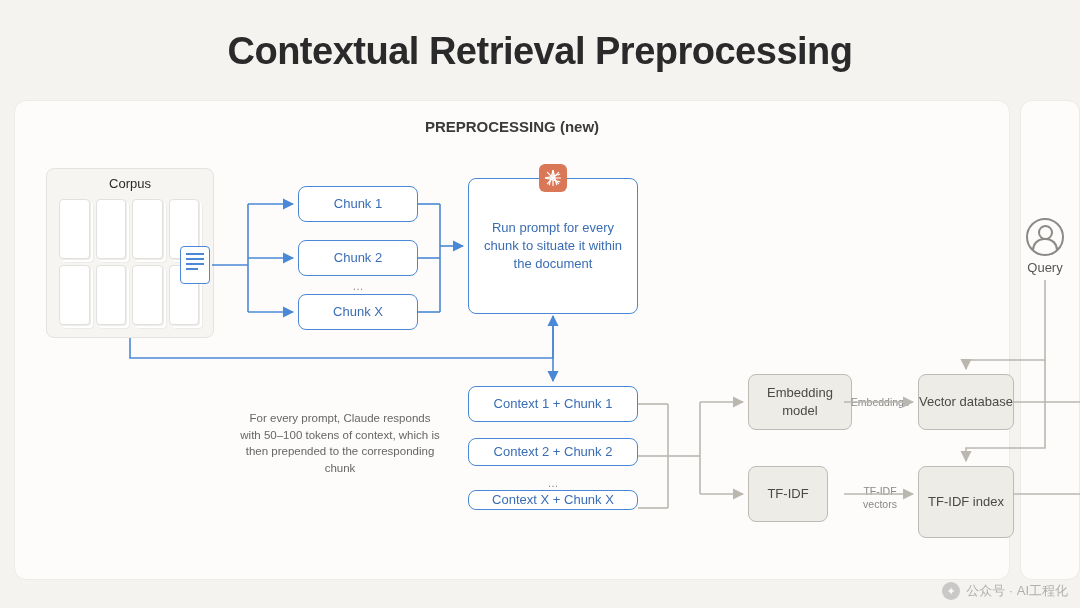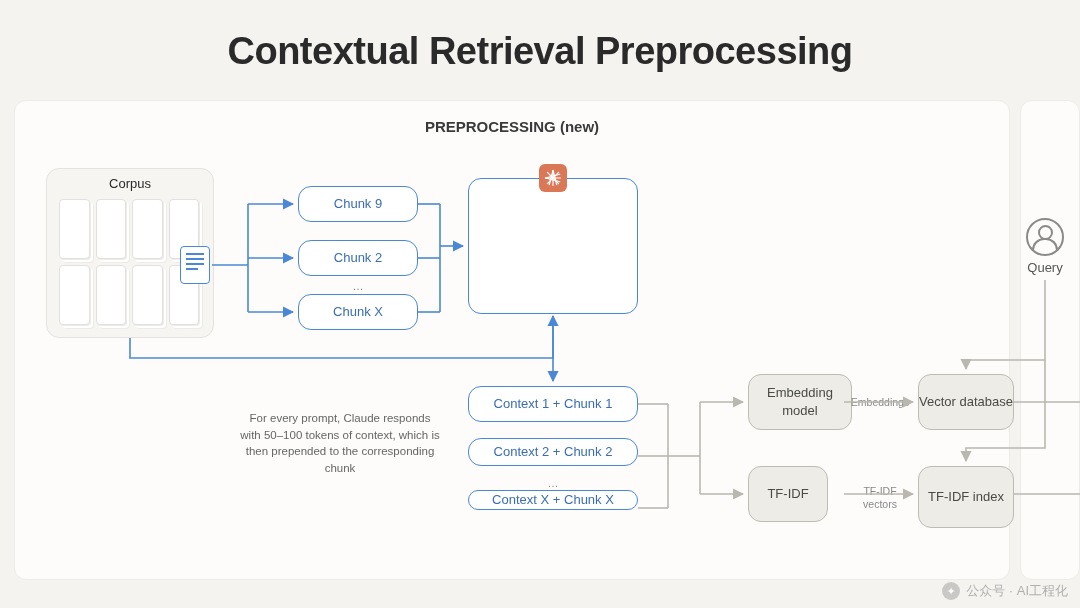--- a/index.html
+++ b/index.html
@@ -38,21 +38,21 @@
   .section-label {
     position: absolute;
     top: 118px; left: 14px; width: 996px;
     text-align: center;
     font-size: 15px;
     font-weight: 700;
     color: #3a3a3a;
   }
   .box {
     position: absolute;
-    border-radius: 13px;
+    border-radius: 8px;
     display: flex;
     align-items: center;
     justify-content: center;
     text-align: center;
     font-size: 13px;
     line-height: 1.4;
     background: #fff;
   }
   .corpus-box {
     left: 46px; top: 168px; width: 168px; height: 170px;
@@ -116,21 +116,21 @@
     position: absolute;
     left: 240px; top: 410px; width: 200px;
     font-size: 11.5px; color: #666;
     text-align: center;
     line-height: 1.45;
   }
   .grey { border: 1px solid #bdbbb4; background: #edece7; color: #4a4a46; }
   .embed { left: 748px; top: 374px; width: 104px; height: 56px; }
   .tfidf { left: 748px; top: 466px; width: 80px; height: 56px; }
   .vecdb { left: 918px; top: 374px; width: 96px; height: 56px; }
-  .tfidx { left: 918px; top: 466px; width: 96px; height: 62px; }
+  .tfidx { left: 918px; top: 466px; width: 96px; height: 72px; }
   .edge-lbl { position: absolute; font-size: 10.5px; color: #888; text-align: center; line-height: 1.2; }
   .edge-embed { left: 846px; top: 396px; width: 68px; }
   .edge-tfidf { left: 846px; top: 485px; width: 68px; }
   .user-icon {
     position: absolute;
     left: 1026px; top: 218px;
     width: 38px; height: 38px;
     border: 2px solid #8a8a86;
     border-radius: 50%;
     display:flex; align-items:center; justify-content:center;
@@ -182,40 +182,41 @@
       <div class="doc"></div>
   </div>
 </div>
 <div class="doc-fly">
   <div class="l"></div>
     <div class="l"></div>
     <div class="l"></div>
     <div class="l short"></div>
 </div>
 
-<div class="box chunk chunk1">Chunk 9</div>
+<div class="box chunk chunk1">Chunk 1</div>
 <div class="box chunk chunk2">Chunk 2</div>
 <div class="chunk-ell">…</div>
 <div class="box chunk chunkx">Chunk X</div>
 
 <div class="box chunk prompt-box">
   <div class="anthropic-badge">
     <svg width="18" height="18" viewBox="0 0 24 24">
         <g stroke="#fff" stroke-width="1.6" stroke-linecap="round" fill="none">
       <line x1="12" y1="2" x2="12" y2="22"></line>
           <line x1="2" y1="12" x2="22" y2="12"></line>
       <line x1="4.5" y1="4.5" x2="19.5" y2="19.5"></line>
           <line x1="19.5" y1="4.5" x2="4.5" y2="19.5"></line>
       <line x1="12" y1="2" x2="7" y2="21"></line>
           <line x1="12" y1="2" x2="17" y2="21"></line>
       <line x1="2" y1="12" x2="21" y2="7"></line>
           <line x1="2" y1="12" x2="21" y2="17"></line>
     </g>
       </svg>
   </div>
+  <span>Run prompt for every chunk to situate it within the document</span>
 </div>
 
 <div class="box ctx ctx1">Context 1 + Chunk 1</div>
 <div class="box ctx ctx2">Context 2 + Chunk 2</div>
 <div class="ctx-ell">…</div>
 <div class="box ctx ctxx">Context X + Chunk X</div>
 
 <div class="caption">For every prompt, Claude responds with 50–100 tokens of context, which is then prepended to the corresponding chunk</div>
 
 <div class="box grey embed">Embedding model</div>

